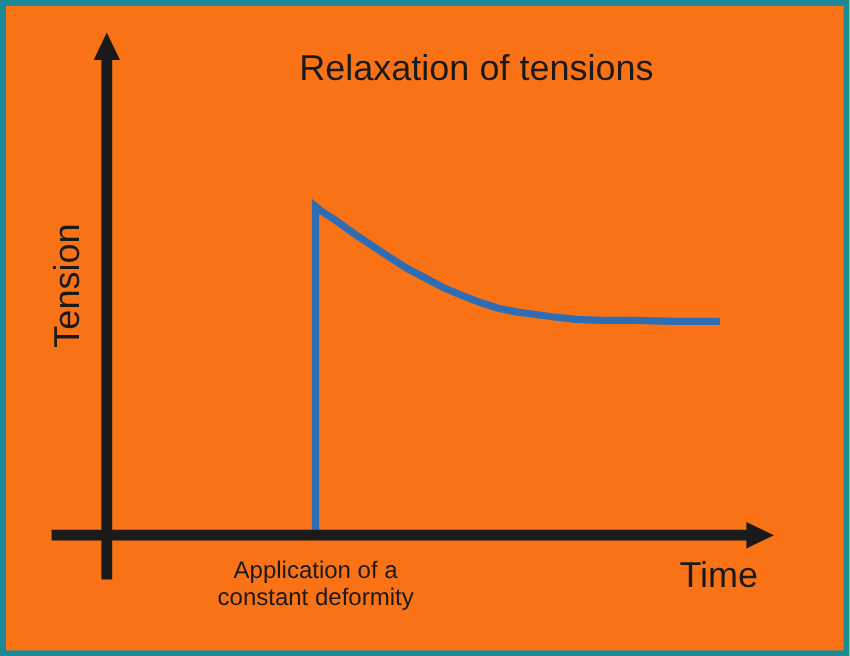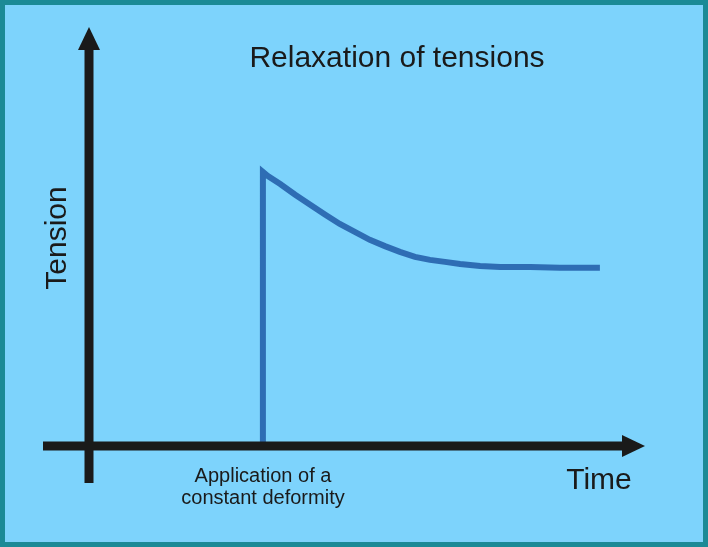--- a/index.html
+++ b/index.html
@@ -5,21 +5,21 @@
   html, body {
     margin: 0;
     padding: 0;
     background: #ffffff;
     font-family: "Liberation Sans", sans-serif;
   }
   .frame {
     position: relative;
     width: 708px;
     height: 547px;
-    background: #7dd3fc;
+    background: #f97316;
     overflow: hidden;
   }
   .frame svg {
     position: absolute;
     left: 0;
     top: 0;
     display: block;
   }
   text {
     fill: #1a1a1a;

